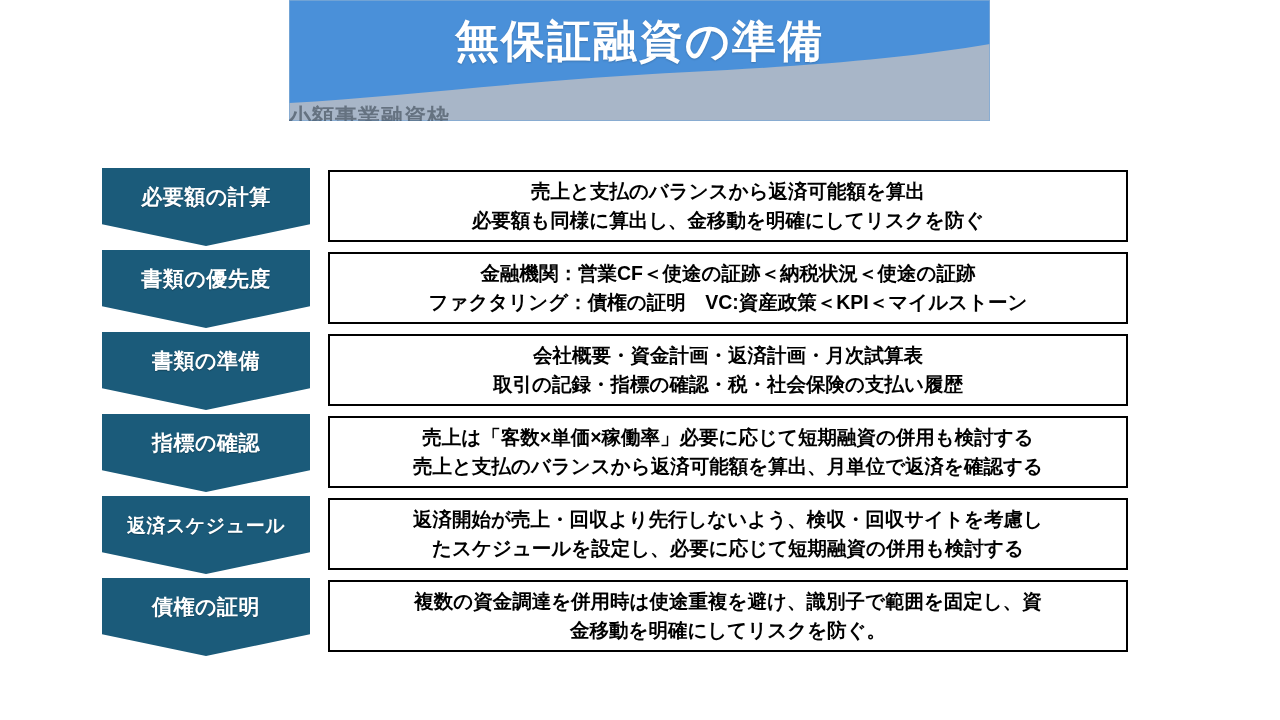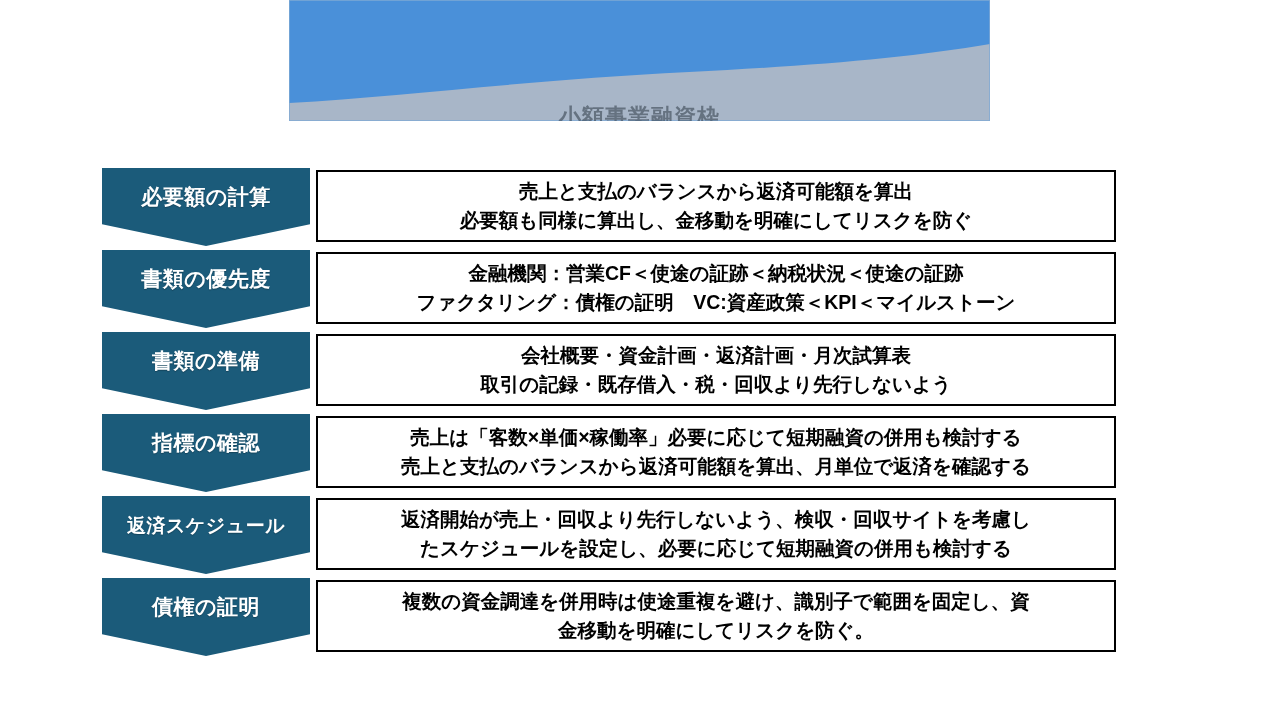--- a/index.html
+++ b/index.html
@@ -43,21 +43,21 @@
     letter-spacing: 2px;
     line-height: 54px;
     white-space: nowrap;
     text-shadow: 0 1px 2px rgba(0,0,0,0.18);
   }
   #banner-subtitle {
     position: absolute;
     left: 0;
     top: 104px;
     width: 701px;
-    text-align: center;
+    text-align: left;
     color: #2f3b47;
     font-size: 22px;
     font-weight: bold;
     line-height: 26px;
     white-space: nowrap;
     letter-spacing: 1px;
     opacity: 0.55;
   }
 
   
@@ -97,21 +97,21 @@
     text-shadow: 0 1px 1px rgba(0,0,0,0.25);
   }
   .chev-label.small {
     font-size: 19px;
     margin-top: 19px;
   }
 
   
   .box {
     position: absolute;
-    left: 316px;
+    left: 328px;
     top: 2px;
     width: 800px;
     height: 72px;
     border: 2px solid #000000;
     background: #ffffff;
     box-sizing: border-box;
     display: flex;
     flex-direction: column;
     align-items: center;
     justify-content: center;
@@ -127,20 +127,21 @@
 </style>
 </head>
 <body>
 
 <div id="banner">
   <svg class="bannerSvg" viewBox="0 0 701 121" preserveAspectRatio="none">
     <rect x="0" y="0" width="701" height="121" fill="#4a90d9"></rect>
     <path d="M0,121 L0,103 C120,96 240,80 400,72 C520,66 620,58 701,44 L701,121 Z" fill="#a8b6c8"></path>
     <rect x="0" y="0" width="701" height="121" fill="none" stroke="#7fa9d4" stroke-width="1.5"></rect>
   </svg>
+  <div id="banner-title">無保証融資の準備</div>
   <div id="banner-subtitle">小額事業融資枠</div>
 </div>
 
 <div id="rows">
 
   <div class="row">
     <div class="chev">
       <div class="chev-label">必要額の計算</div>
     </div>
     <div class="box">
@@ -158,21 +159,21 @@
       <div class="box-line">ファクタリング：債権の証明　VC:資産政策＜KPI＜マイルストーン</div>
     </div>
   </div>
 
   <div class="row">
     <div class="chev">
       <div class="chev-label">書類の準備</div>
     </div>
     <div class="box">
       <div class="box-line">会社概要・資金計画・返済計画・月次試算表</div>
-      <div class="box-line">取引の記録・既存借入・税・回収より先行しないよう</div>
+      <div class="box-line">取引の記録・指標の確認・税・社会保険の支払い履歴</div>
     </div>
   </div>
 
   <div class="row">
     <div class="chev">
       <div class="chev-label">指標の確認</div>
     </div>
     <div class="box">
       <div class="box-line">売上は「客数×単価×稼働率」必要に応じて短期融資の併用も検討する</div>
       <div class="box-line">売上と支払のバランスから返済可能額を算出、月単位で返済を確認する</div>

